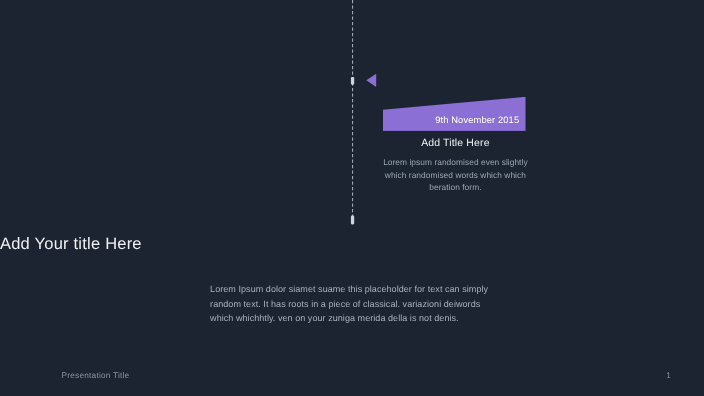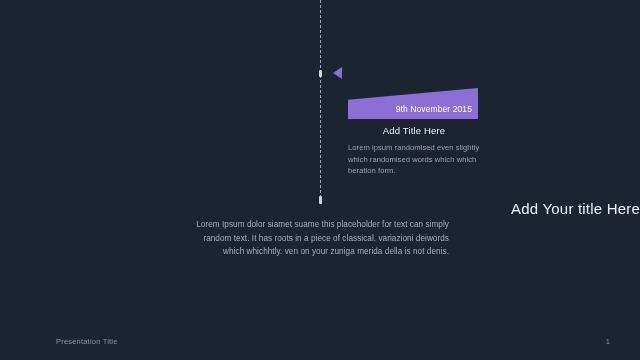--- a/index.html
+++ b/index.html
@@ -86,39 +86,40 @@
     font-size: 9.5px;
     letter-spacing: .15px;
     text-align: center;
   }
   .event-body {
     margin-top: 6px;
     color: #9aa4b2;
     font-size: 7.6px;
     line-height: 11.5px;
     letter-spacing: .05px;
+    text-align: center;
   }
 
   
   .headline-block {
     position: absolute;
     left: 0;
     right: 0;
-    top: 200px;
-    text-align: right;
+    top: 213px;
+    text-align: left;
   }
   .headline {
     color: #eef1f5;
     font-size: 15px;
     letter-spacing: .2px;
     margin: 0;
     font-weight: normal;
   }
   .subtext {
-    margin: 1px auto 0;
+    margin: 26px auto 0;
     width: 258px;
     color: #a7b0bc;
     font-size: 8.2px;
     line-height: 13.5px;
     letter-spacing: .05px;
   }
 
   
   .footer-left {
     position: absolute;

